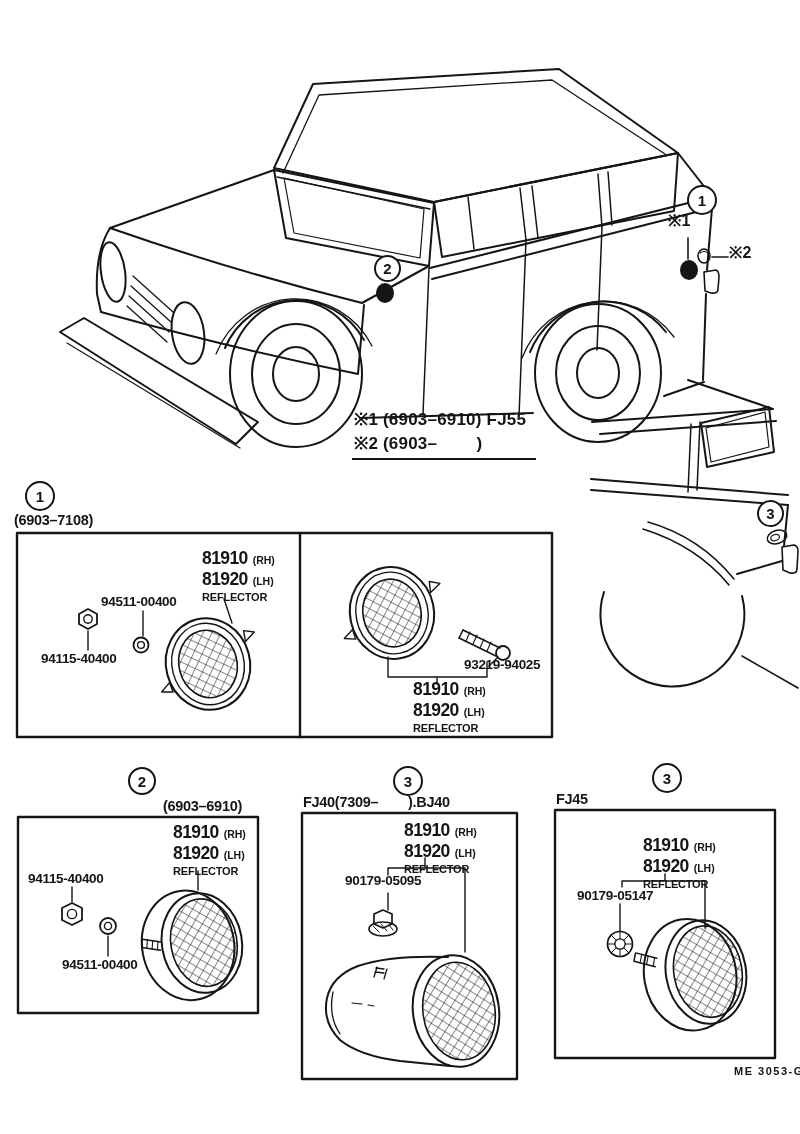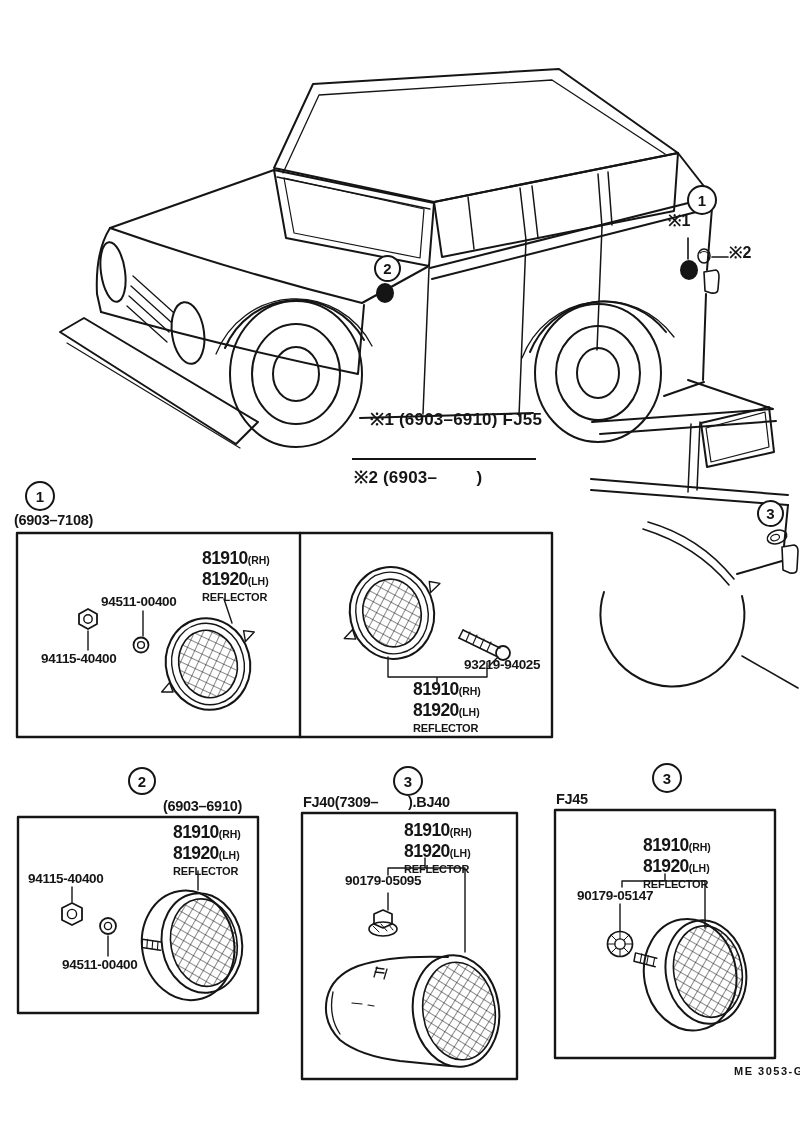--- a/index.html
+++ b/index.html
@@ -9,21 +9,21 @@
   .txt{position:absolute;font-weight:bold;white-space:pre;line-height:1.05;}
   .note{font-size:17px;letter-spacing:0.2px;}
   .hdr{font-size:14.5px;letter-spacing:-0.3px;}
   .pnumsm{font-size:13.5px;letter-spacing:-0.3px;}
   .footer{font-size:11px;letter-spacing:1.5px;}
   .underline{position:absolute;background:#151515;height:2.4px;}
   .callout{position:absolute;border:2.2px solid #151515;border-radius:50%;background:#fff;
            display:flex;align-items:center;justify-content:center;font-weight:bold;
            font-size:15px;font-family:"Liberation Sans",sans-serif;}
   .plabel{position:absolute;font-weight:bold;}
-  .prow{display:flex;align-items:baseline;}
+  .prow{display:flex;align-items:baseline;gap:5px;}
   .pnum{font-size:17.5px;letter-spacing:-0.6px;}
   .pside{font-size:10.5px;text-align:right;}
   .pname{font-size:11px;letter-spacing:-0.2px;margin-top:1px;}
 </style>
 </head>
 <body>
 
 <div class="page">
 
 <svg class="art" width="800" height="1134" viewBox="0 0 800 1134" fill="none" stroke="#151515" stroke-width="2" stroke-linecap="round" stroke-linejoin="round">
@@ -237,22 +237,22 @@
 <div class="callout" style="left:393px;top:766px;width:26px;height:26px;">
       <span>3</span>
     </div>
 <div class="callout" style="left:652px;top:763px;width:26px;height:26px;">
       <span>3</span>
     </div>
 
 <div class="txt" style="left:668px;top:213px;font-size:16px;">※1</div>
 <div class="txt" style="left:729px;top:245px;font-size:16px;">※2</div>
 
-<div class="txt note" style="left:354px;top:411px;margin-left:16px;">※1 (6903–6910) FJ55</div>
-<div class="txt note" style="left:354px;top:435px;margin-top:34px;">※2 (6903–        )</div>
+<div class="txt note" style="left:354px;top:411px;">※1 (6903–6910) FJ55</div>
+<div class="txt note" style="left:354px;top:435px;">※2 (6903–        )</div>
 <div class="underline" style="left:352px;top:458px;width:184px;"></div>
 
 <div class="txt hdr" style="left:14px;top:513px;">(6903–7108)</div>
 <div class="txt hdr" style="left:163px;top:799px;">(6903–6910)</div>
 <div class="txt hdr" style="left:303px;top:795px;">FJ40(7309–        ).BJ40</div>
 <div class="txt hdr" style="left:556px;top:792px;">FJ45</div>
 
 <div class="plabel" style="left:202px;top:548px;">
   <div class="prow">
         <span class="pnum">81910</span>

